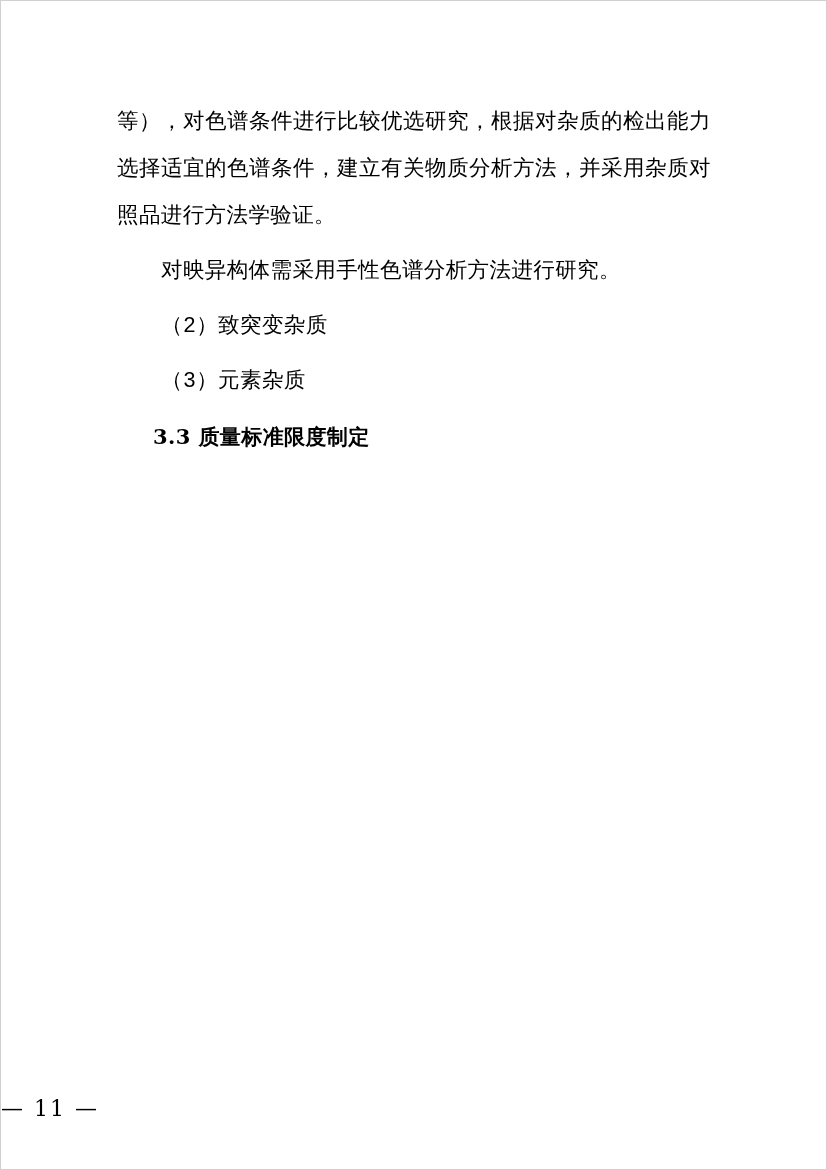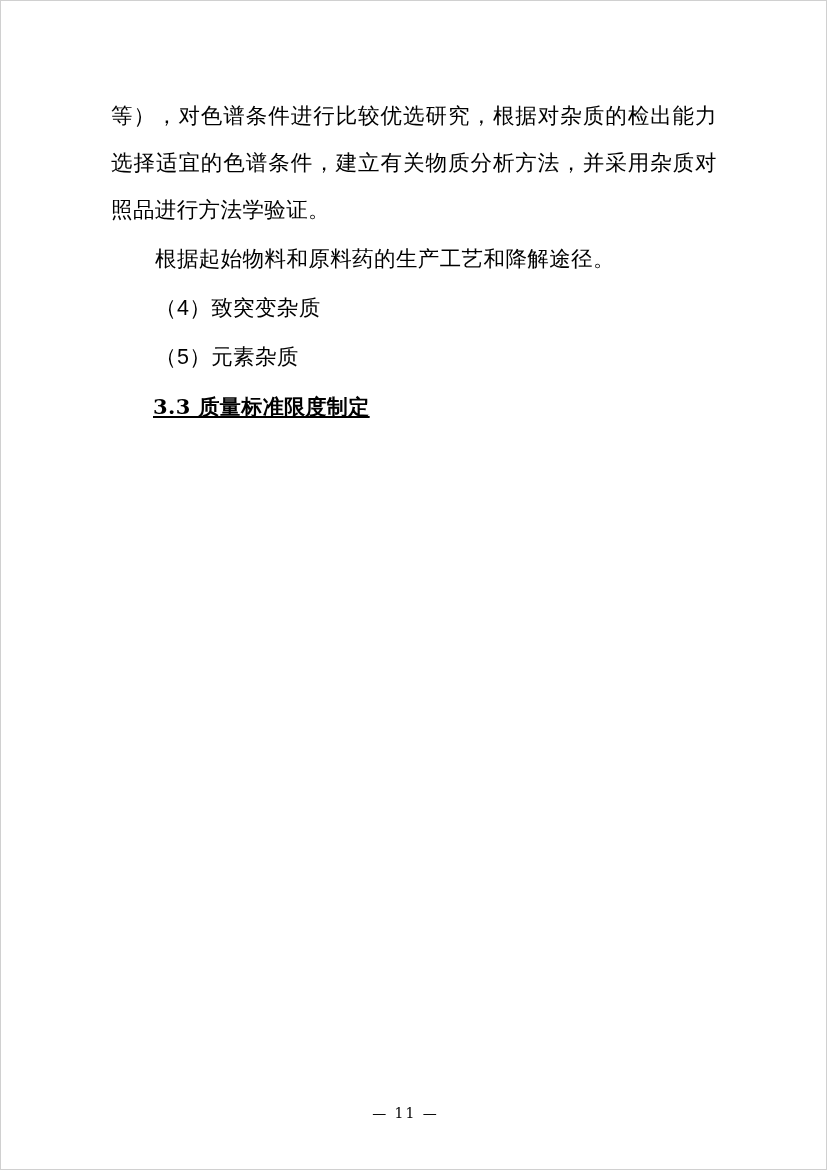--- a/index.html
+++ b/index.html
@@ -17,60 +17,58 @@
     overflow: hidden;
     border: 1px solid #d0d0d0;
   }
   .content {
     position: absolute;
     left: 108px;
     top: 90px;
     width: 610px;
   }
   .para {
-    font-family: Liberation Sans, sans-serif;
+    font-family: Liberation Mono, monospace;
     font-size: 21.5px;
     line-height: 47px;
     color: #000000;
     text-align: justify;
     text-justify: inter-ideograph;
-    margin: 2px;
+    margin: 8px;
     letter-spacing: 0.4px;
   }
   .indent {
     text-indent: 44px;
   }
   .heading {
     font-family: "DejaVu Serif", "Liberation Serif", serif;
     font-weight: bold;
     font-size: 21px;
     line-height: 47px;
     color: #000000;
     margin: 0;
     text-indent: 44px;
     letter-spacing: 0.4px;
-    text-decoration: underline;
   }
   .footer {
     position: absolute;
     left: 0;
     right: 16px;
     bottom: 48px;
-    text-align: center;
     font-family: "DejaVu Serif", "Liberation Serif", serif;
-    font-size: 14px;
+    font-size: 22px;
     color: #000000;
     letter-spacing: 2px;
   }
 </style>
 </head>
 <body>
 
 <div class="page">
   <div class="content">
     <p class="para">等），对色谱条件进行比较优选研究，根据对杂质的检出能力选择适宜的色谱条件，建立有关物质分析方法，并采用杂质对照品进行方法学验证。</p>
-    <p class="para indent">根据起始物料和原料药的生产工艺和降解途径。</p>
-    <p class="para indent">（4）致突变杂质</p>
-    <p class="para indent">（5）元素杂质</p>
+    <p class="para indent">对映异构体需采用手性色谱分析方法进行研究。</p>
+    <p class="para indent">（2）致突变杂质</p>
+    <p class="para indent">（3）元素杂质</p>
     <p class="heading">3.3 质量标准限度制定</p>
   </div>
   <div class="footer">— 11 —</div>
 </div>
 
 </body></html>

